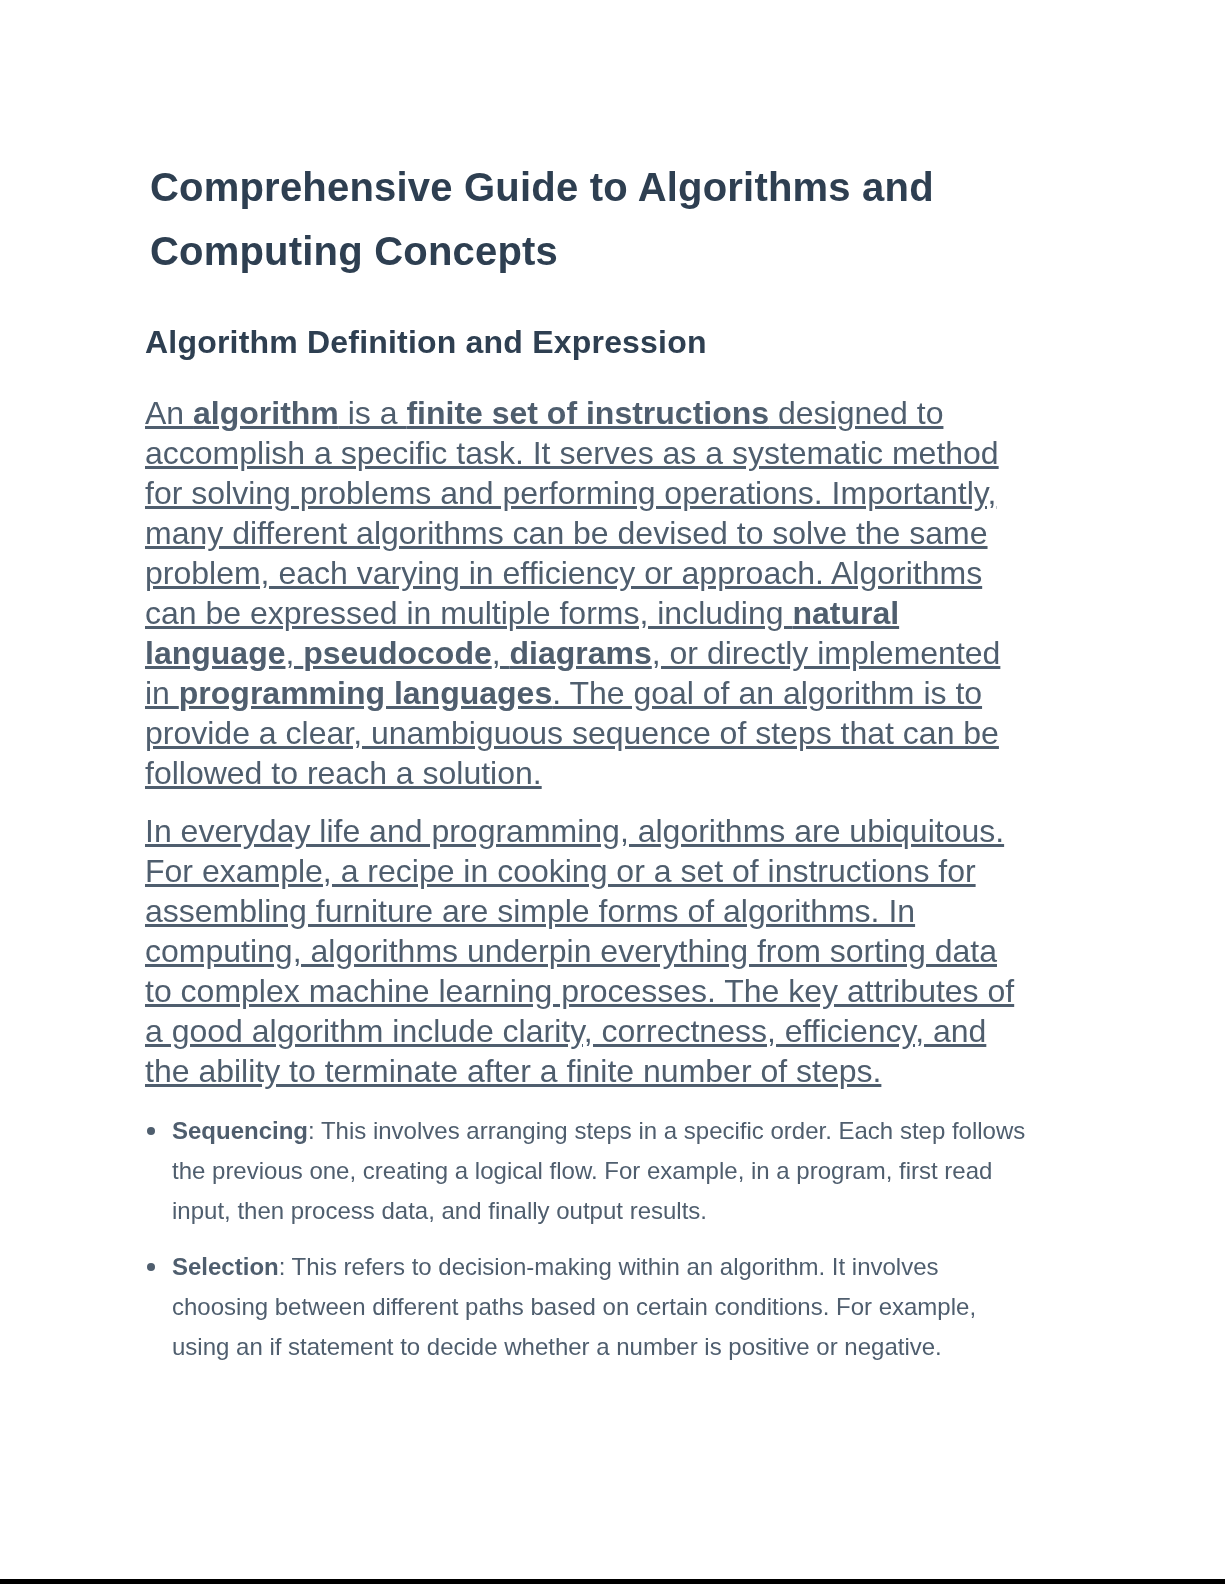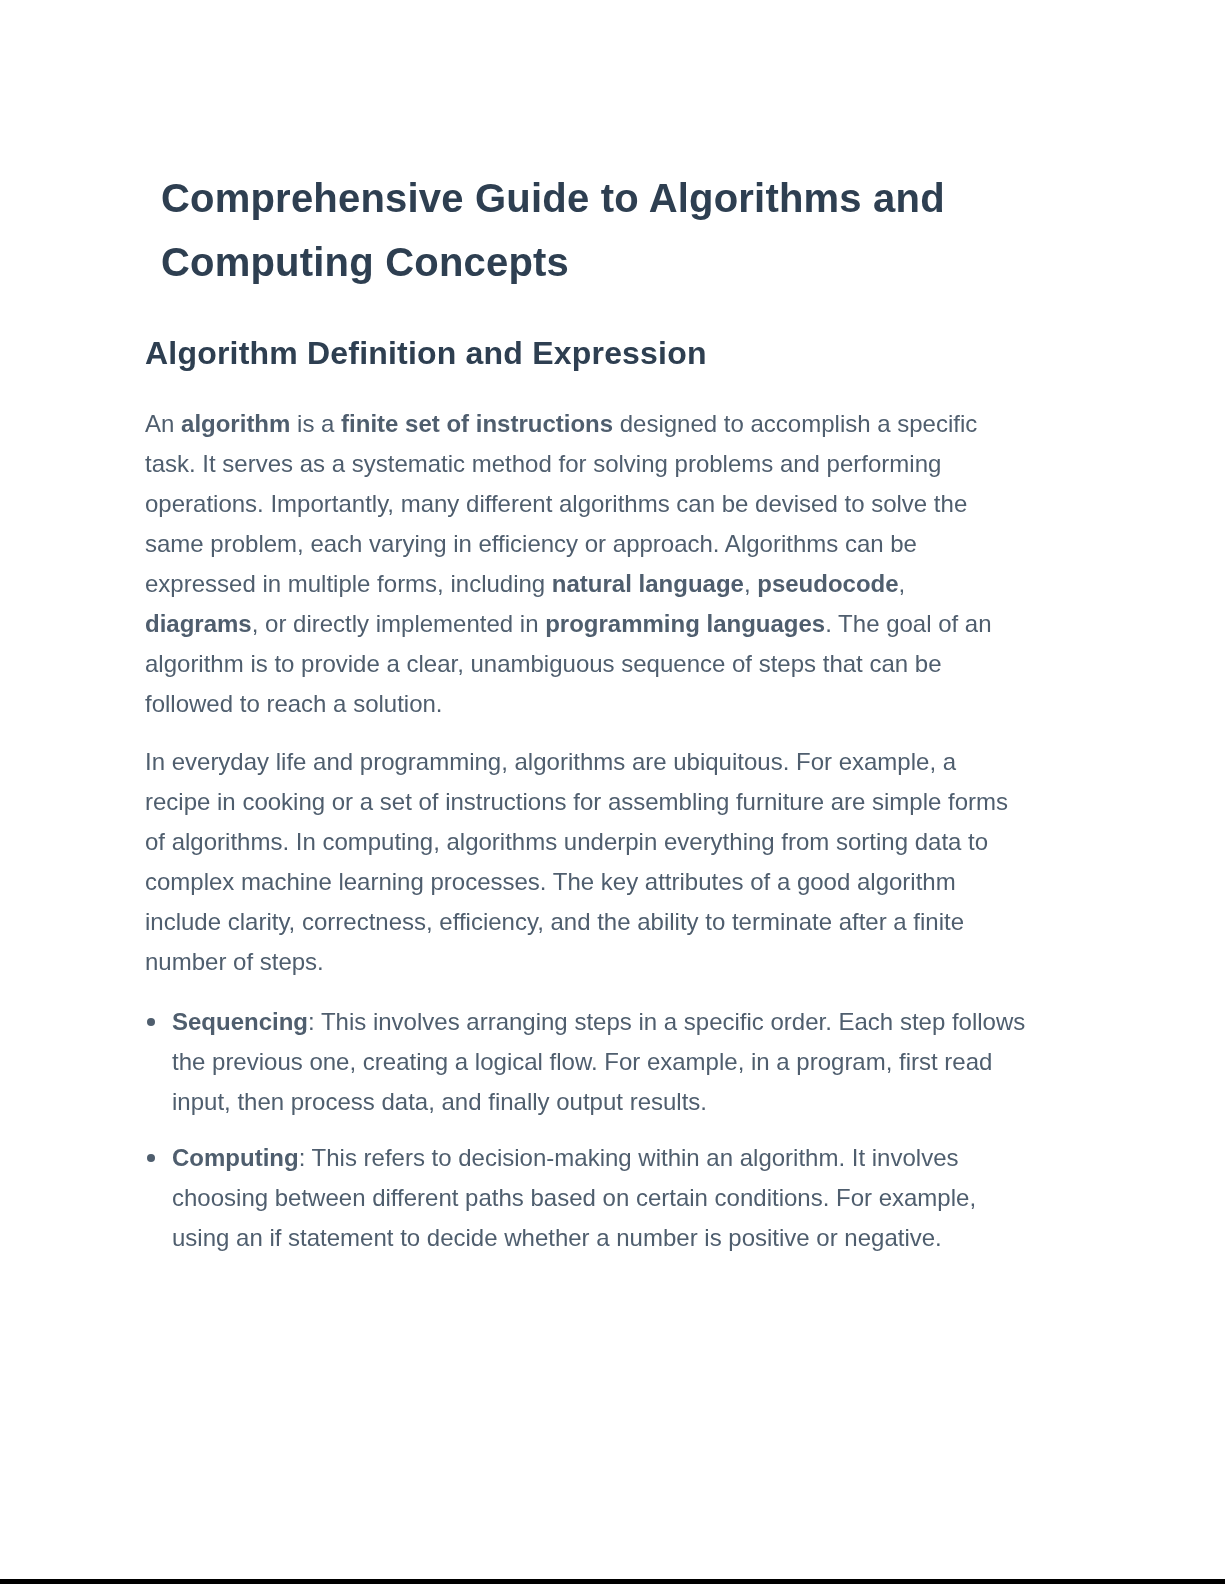--- a/index.html
+++ b/index.html
@@ -14,42 +14,43 @@
     overflow: hidden;
     font-family: "Liberation Sans", "DejaVu Sans", sans-serif;
     color: var(--body-color, #4f5e6e);
     -webkit-font-smoothing: antialiased;
   }
   .page {
     padding: 150px 145px 0 145px;
     box-sizing: border-box;
   }
   h1.doc-title {
-    margin: 16px;
+    margin: 5px;
     max-width: 840px;
     font-size: 40px;
     line-height: 64px;
     font-weight: 700;
     color: var(--heading-color, #2e3f51);
     letter-spacing: 0.2px;
   }
   h2.section-heading {
     margin: 38px 0 30px 0;
     font-size: 32px;
     line-height: 42px;
     font-weight: 700;
     color: var(--heading-color, #2e3f51);
     letter-spacing: 0.2px;
   }
   p.body-paragraph {
     margin: 0 0 18px 0;
     max-width: 870px;
-    font-size: 24px;
+    font-size: 32px;
     line-height: 40px;
     font-weight: 400;
+    text-decoration: underline;
   }
   p.body-paragraph strong, ul.doc-list strong {
     font-weight: 700;
   }
   ul.doc-list {
     list-style: none;
     margin: 20px 0 0 0;
     padding: 0;
   }
   ul.doc-list > li {
@@ -96,20 +97,20 @@
   <section>
 
 
     <ul class="doc-list">
       <li>
         <span class="bullet-dot"></span>
         <span><strong>Sequencing</strong><span>: This involves arranging steps in a specific order. Each step follows the previous one, creating a logical flow. For example, in a program, first read input, then process data, and finally output results.</span></span>
       </li>
       <li>
         <span class="bullet-dot"></span>
-        <span><strong>Computing</strong><span>: This refers to decision-making within an algorithm. It involves choosing between different paths based on certain conditions. For example, using an if statement to decide whether a number is positive or negative.</span></span>
+        <span><strong>Selection</strong><span>: This refers to decision-making within an algorithm. It involves choosing between different paths based on certain conditions. For example, using an if statement to decide whether a number is positive or negative.</span></span>
       </li>
     </ul>
   </section>
 
 </div>
 
 <div class="bottom-rule"></div>
 
 </body></html>

